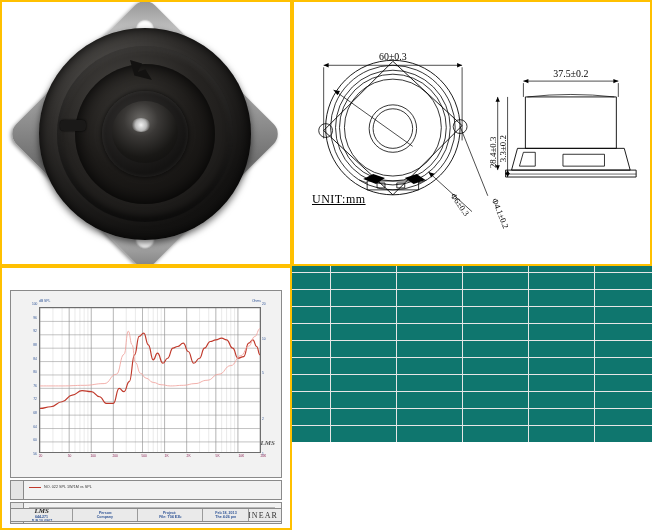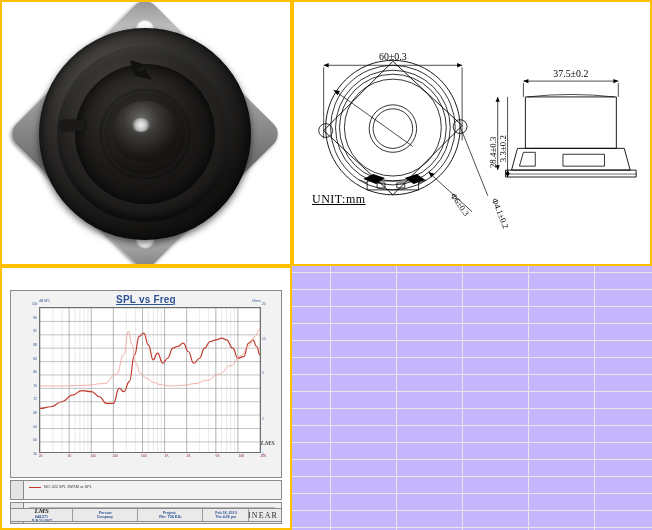--- a/index.html
+++ b/index.html
@@ -1,19 +1,19 @@
 <!DOCTYPE html>
 <html><head>
 <meta charset="utf-8">
 <style>
   html,body{margin:0;padding:0;background:#ffffff;}
   body{width:652px;height:530px;overflow:hidden;
        font-family:"Liberation Serif",serif;}
 
-  #sheet{position:relative;width:652px;height:530px;background:#c4b5fd;}
+  #sheet{position:relative;width:652px;height:442px;background:#0f766e;}
 
   
   .bg-grid{position:absolute;inset:0;
     background-image:
       repeating-linear-gradient(to right,#e6e6e6 0 1px,transparent 1px 66px),
       repeating-linear-gradient(to bottom,#e6e6e6 0 1px,transparent 1px 17px);
     z-index:0;}
 
   .panel{position:absolute;box-sizing:border-box;border:2px solid #FFC000;
          background:#fff;z-index:2;}
@@ -238,21 +238,20 @@
       </g>
       <text x="280" y="76" font-family="Liberation Serif, serif" font-size="10" text-anchor="middle" fill="#000">37.5±0.2</text>
       <text transform="translate(204,168) rotate(-90)" font-family="Liberation Serif, serif" font-size="9" fill="#000">28.4±0.3</text>
       <text transform="translate(214,162) rotate(-90)" font-family="Liberation Serif, serif" font-size="9" fill="#000">3.3±0.2</text>
     </svg>
     <div class="unit">UNIT:mm</div>
   </div>
 
   <div class="panel" id="chart-panel">
     <div class="chart-box">
-      <div class="chart-title">SPL vs Freq</div>
       <div class="hdr-l">dB SPL</div>
       <div class="hdr-r">Ohms</div>
       <div class="ylab-l" id="ylab-left">
           <span style="top: 148px;">56</span>
           <span style="top: 134.364px;">60</span>
           <span style="top: 120.727px;">64</span>
           <span style="top: 107.091px;">68</span>
           <span style="top: 93.4545px;">72</span>
           <span style="top: 79.8182px;">76</span>
           <span style="top: 66.1818px;">80</span>

